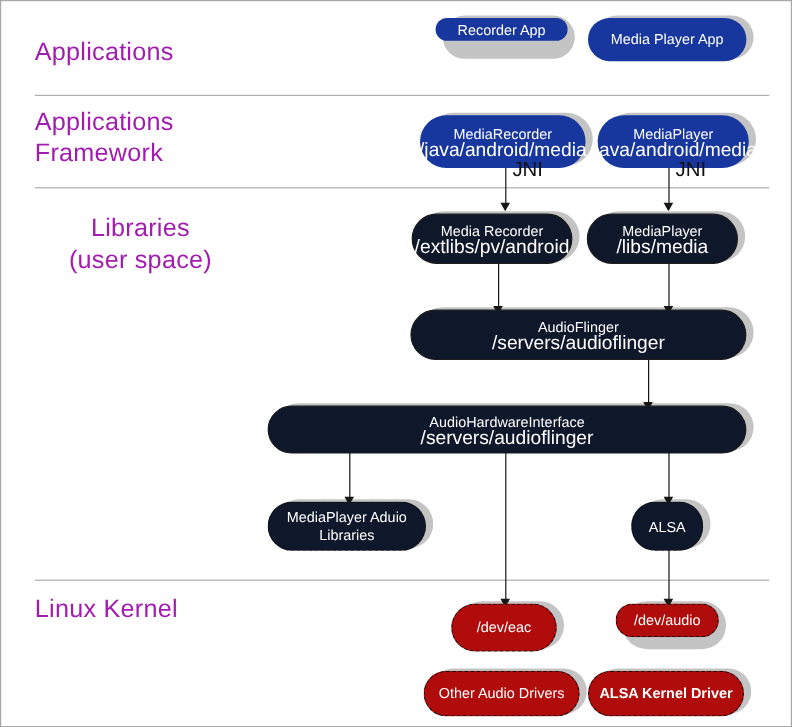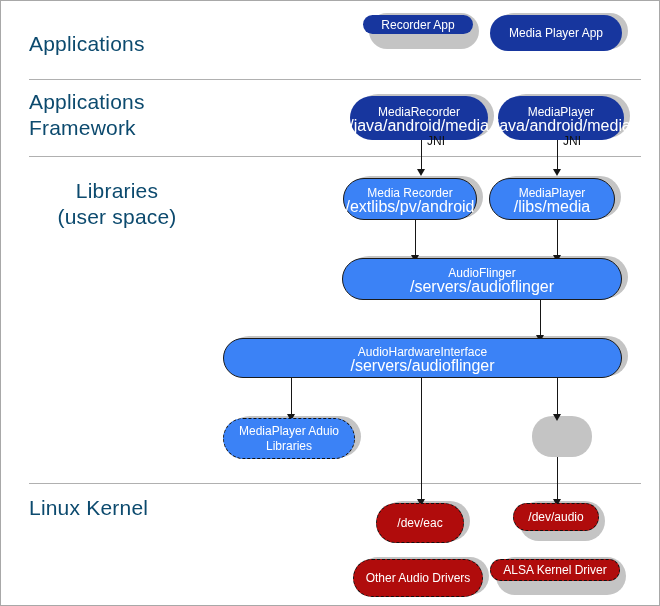--- a/index.html
+++ b/index.html
@@ -23,21 +23,21 @@
     position: absolute;
     left: 28px;
     right: 18px;
     height: 1px;
     background: #b0b0b0;
   }
 
   
   .layer-label {
     position: absolute;
-    color: #0c4a6e;
+    color: #a21caf;
     font-size: 21px;
     line-height: 26px;
     letter-spacing: 0.2px;
     white-space: pre-line;
     font-weight: 400;
   }
 
   
   .node {
     position: absolute;
@@ -63,21 +63,21 @@
   .node.two-line .title { line-height: 15px; }
 
   
   .shadow {
     position: absolute;
     background: #c4c4c4;
     z-index: 1;
   }
 
   .blue  { background: #17369e; }
-  .green { background: #3b82f6; border: 1px solid #1a1a1a; }
+  .green { background: #0f172a; border: 1px solid #1a1a1a; }
   .red   { background: #b00c0c; }
 
   .dashed { border: 1px dashed #111111; }
 
   
   .vline {
     position: absolute;
     width: 1px;
     background: #161616;
     z-index: 2;
@@ -87,21 +87,21 @@
     width: 0;
     height: 0;
     border-left: 4px solid transparent;
     border-right: 4px solid transparent;
     border-top: 7px solid #161616;
     z-index: 2;
   }
   .jni {
     position: absolute;
     color: #111111;
-    font-size: 12px;
+    font-size: 17px;
     line-height: 13px;
     z-index: 4;
     white-space: nowrap;
     text-align: center;
   }
 </style>
 </head>
 <body>
 
 <div id="canvas">
@@ -195,34 +195,37 @@
     <div class="sub">/servers/audioflinger</div>
   </div>
 
   <div class="shadow" style="left:228px; top:415px; width:132px; height:41px; border-radius:21px;"></div>
   <div class="node green dashed two-line" style="left:222px; top:417px; width:132px; height:41px; border-radius:21px;">
     <div class="title">MediaPlayer Aduio</div>
     <div class="title">Libraries</div>
   </div>
 
   <div class="shadow" style="left:531px; top:415px; width:60px; height:41px; border-radius:20px;"></div>
+  <div class="node green dashed" style="left:525px; top:417px; width:60px; height:41px; border-radius:20px;">
+    <div class="title">ALSA</div>
+  </div>
 
   <div class="shadow" style="left:381px; top:500px; width:88px; height:40px; border-radius:20px;"></div>
   <div class="node red dashed" style="left:375px; top:502px; width:88px; height:40px; border-radius:20px;">
     <div class="title">/dev/eac</div>
   </div>
 
   <div class="shadow" style="left:518px; top:500px; width:86px; height:40px; border-radius:20px;"></div>
   <div class="node red dashed" style="left:512px; top:502px; width:86px; height:28px; border-radius:20px;">
     <div class="title">/dev/audio</div>
   </div>
 
   <div class="shadow" style="left:358px; top:556px; width:130px; height:38px; border-radius:19px;"></div>
   <div class="node red dashed" style="left:352px; top:558px; width:130px; height:38px; border-radius:19px;">
     <div class="title">Other Audio Drivers</div>
   </div>
 
   <div class="shadow" style="left:495px; top:556px; width:130px; height:38px; border-radius:19px;"></div>
-  <div class="node red dashed" style="left:489px; top:558px; width:130px; height:22px; border-radius:19px;">
+  <div class="node red dashed" style="left:489px; top:558px; width:130px; height:38px; border-radius:19px;font-weight:bold;">
     <div class="title">ALSA Kernel Driver</div>
   </div>
 
 </div>
 
 </body></html>

